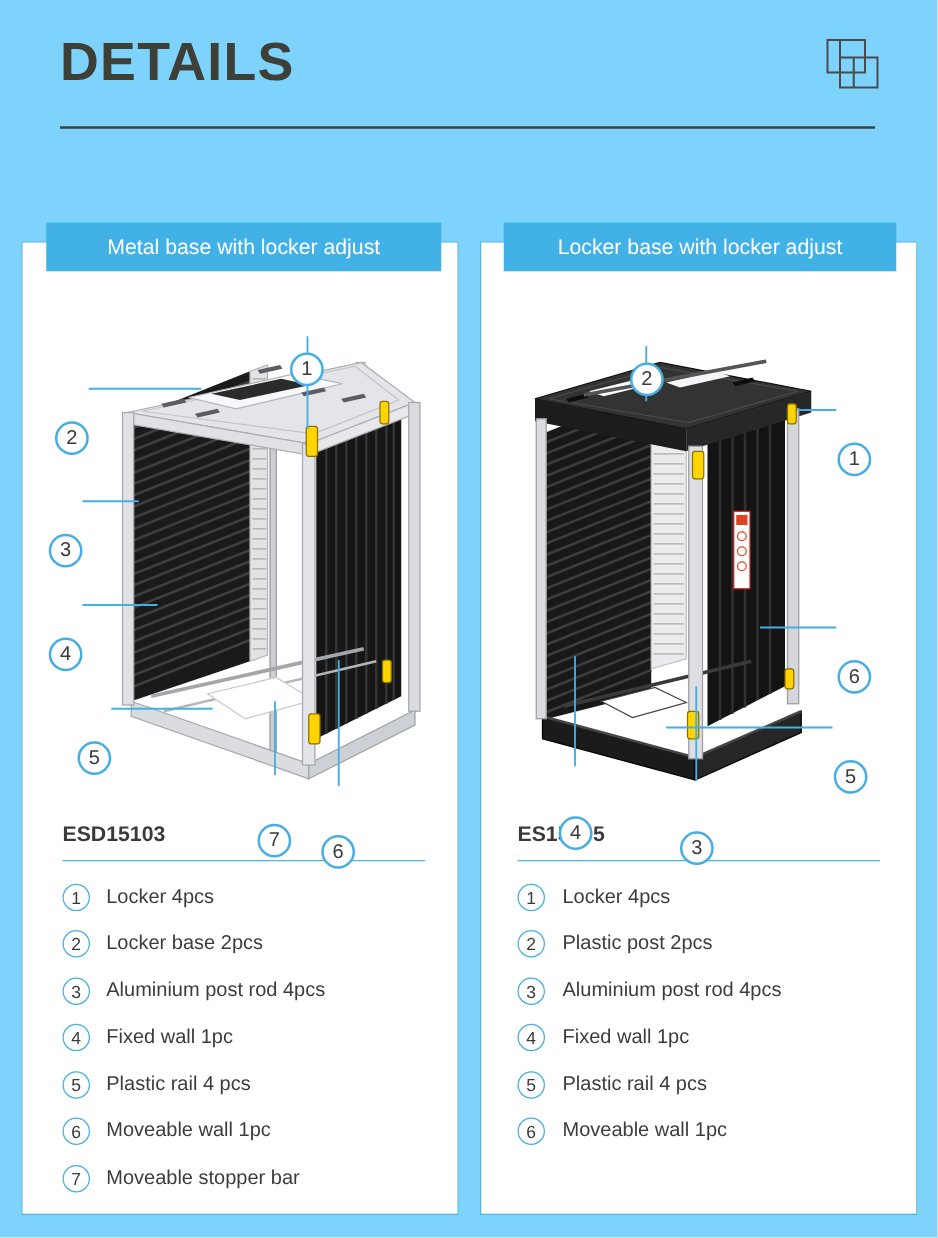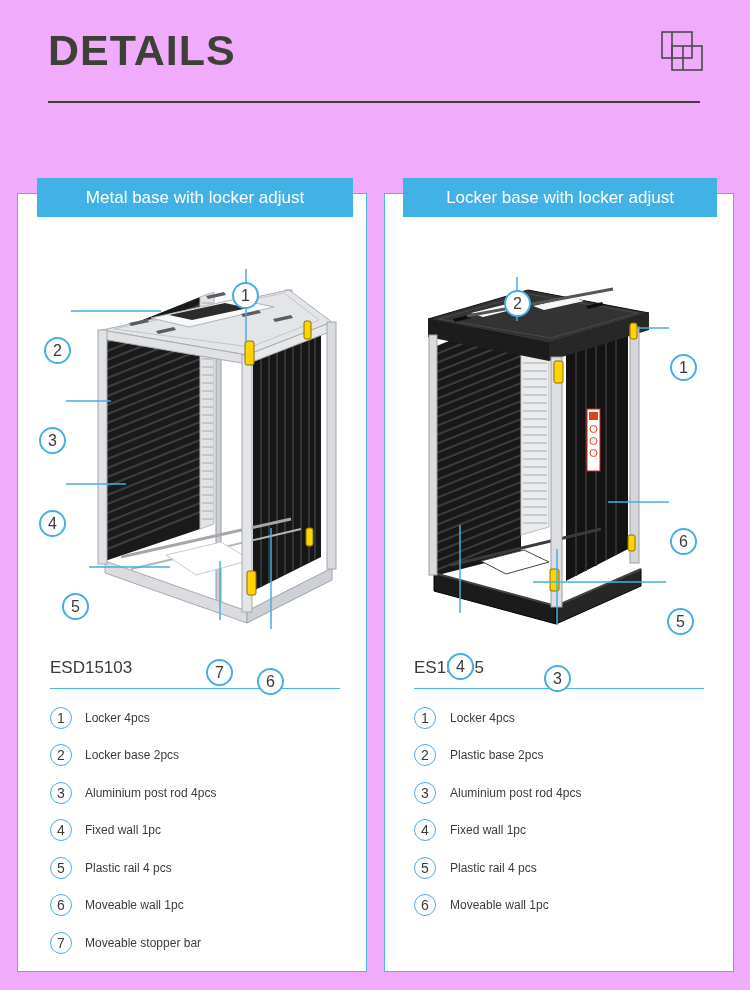--- a/index.html
+++ b/index.html
@@ -1,47 +1,47 @@
 <!DOCTYPE html>
 <html><head>
 <meta charset="utf-8">
 <style>
   html,body{margin:0;padding:0;background:#fff;}
-  .page{position:relative;width:750px;height:990px;background:#f0abfc;overflow:hidden;
+  .page{position:relative;width:750px;height:990px;background:#7dd3fc;overflow:hidden;
         font-family:"Liberation Sans","DejaVu Sans",sans-serif;color:#3c3c3c;}
   
   .page-title{position:absolute;left:48px;top:26px;margin:0;font-size:43px;font-weight:bold;
               letter-spacing:1px;color:#3e4037;}
   .header-rule{position:absolute;left:48px;top:101px;width:652px;height:2px;background:#3e4037;}
   .grid-icon{position:absolute;left:660px;top:30px;}
   
   .col{position:absolute;top:193px;height:779px;border:1px solid #4fb3e5;box-sizing:border-box;background:#fff;}
   .col-left{left:17px;width:350px;}
   .col-right{left:384px;width:350px;}
   .banner{position:absolute;top:-16px;height:39px;background:#41b1e6;color:#fff;
           font-size:17px;line-height:39px;text-align:center;z-index:3;}
   .col-left .banner{left:19px;width:316px;}
   .col-right .banner{left:18px;width:314px;}
   .diagram{position:absolute;left:0;top:40px;width:348px;height:430px;}
   .diagram svg{position:absolute;left:0;top:0;}
   .callout{position:absolute;width:27px;height:27px;box-sizing:border-box;border:2px solid #45aee2;
            border-radius:50%;background:#fff;color:#3a3a3a;font-size:16px;line-height:23px;
            text-align:center;z-index:2;}
-  .model{position:absolute;top:464px;width:290px;height:30px;font-size:17px;font-weight:normal;
+  .model{position:absolute;top:464px;width:290px;height:30px;font-size:17px;font-weight:bold;
          color:#3a3a3a;border-bottom:1px solid #4fb3e5;}
   .col-left .model{left:32px;}
   .col-right .model{left:29px;}
   .parts{position:absolute;top:505px;left:0;right:0;}
   .part-row{height:37.5px;display:flex;align-items:center;}
   .col-left .part-row{padding-left:32px;gap:13px;}
   .col-right .part-row{padding-left:29px;gap:14px;}
   .badge{width:22px;height:22px;box-sizing:border-box;border:1.5px solid #45aee2;border-radius:50%;
          background:#fff;color:#3a3a3a;font-size:14px;display:flex;align-items:center;
          justify-content:center;flex-shrink:0;}
-  .lbl{font-size:12px;color:#3c3c3c;}
+  .lbl{font-size:16px;color:#3c3c3c;}
 </style>
 </head>
 <body>
 
 <div class="page">
 
   <h1 class="page-title">DETAILS</h1>
   <svg class="grid-icon" width="46" height="44" viewBox="0 0 46 44">
     <g fill="none" stroke="#4a4a4a" stroke-width="1.6">
       <rect x="2" y="2" width="30" height="26"></rect>
@@ -225,21 +225,21 @@
 
     <div class="model">ES15105</div>
 
     <div class="parts">
       <div class="part-row">
         <span class="badge">1</span>
         <span class="lbl">Locker 4pcs</span>
       </div>
       <div class="part-row">
         <span class="badge">2</span>
-        <span class="lbl">Plastic base 2pcs</span>
+        <span class="lbl">Plastic post 2pcs</span>
       </div>
       <div class="part-row">
         <span class="badge">3</span>
         <span class="lbl">Aluminium post rod 4pcs</span>
       </div>
       <div class="part-row">
         <span class="badge">4</span>
         <span class="lbl">Fixed wall 1pc</span>
       </div>
       <div class="part-row">

